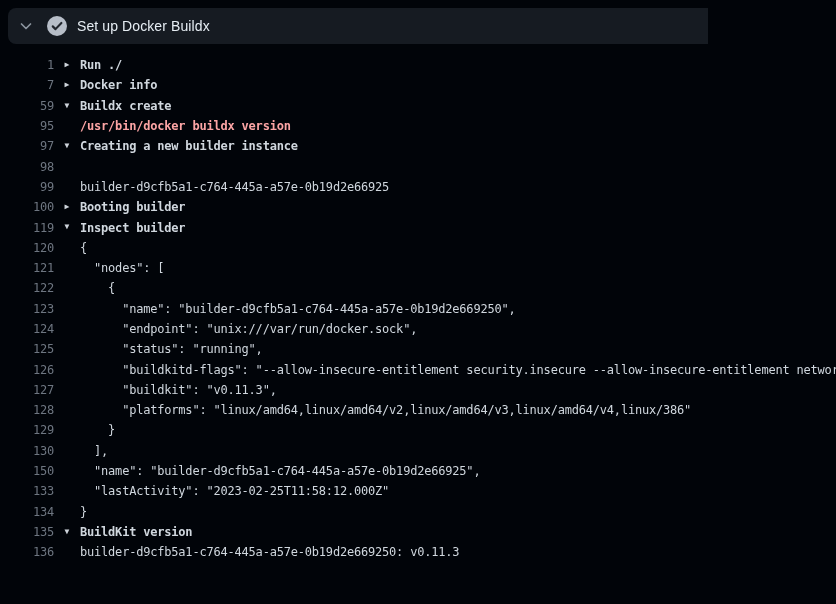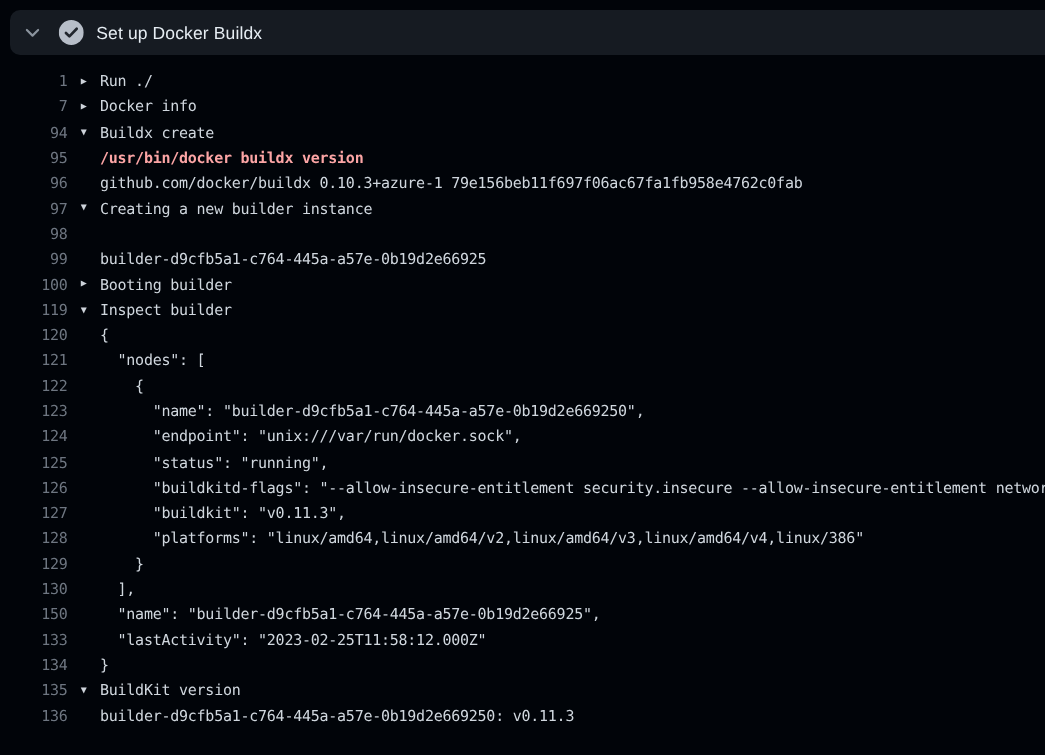--- a/index.html
+++ b/index.html
@@ -6,21 +6,21 @@
   body {
     width: 836px; height: 604px;
     background: #010409;
     overflow: hidden;
     position: relative;
     font-family: "Liberation Sans", sans-serif;
   }
   .step-header {
     position: absolute;
     left: 8px; top: 8px;
-    width: 828px; height: 36px;
+    width: 700px; height: 36px;
     background: #161b22;
     border-radius: 8px 0 0 8px;
     display: flex;
     align-items: center;
     padding-left: 10px;
     box-sizing: border-box;
     cursor: pointer;
   }
   .chevron-wrap { width: 16px; height: 16px; display: flex; align-items: center; justify-content: center; }
   .check-wrap { margin-left: 13px; width: 20px; height: 20px; display: flex; align-items: center; justify-content: center; }
@@ -59,21 +59,21 @@
     color: #cdd3da;
     font-size: 8px;
     line-height: 20.3px;
   }
   .group .marker { cursor: pointer; }
   .text {
     white-space: pre;
     color: #d0d7de;
     letter-spacing: -0.2px;
   }
-  .group .text { cursor: pointer; }
+  .group .text { cursor: pointer; font-weight: bold; }
   .cmd .text { color: #fca5a5; font-weight: 600; }
 </style>
 </head>
 <body>
 
 <div class="step-header">
   <span class="chevron-wrap">
     <svg width="16" height="16" viewBox="0 0 16 16" aria-hidden="true">
       <path d="M3.5 6l4.5 4.5L12.5 6" stroke="#8b949e" stroke-width="1.7" fill="none" stroke-linecap="round" stroke-linejoin="round"></path>
     </svg>
@@ -92,33 +92,28 @@
       <span class="num">1</span>
       <span class="marker">▶</span>
       <span class="text">Run ./</span>
     </div>
     <div class="row group">
       <span class="num">7</span>
       <span class="marker">▶</span>
       <span class="text">Docker info</span>
     </div>
     <div class="row group">
-      <span class="num">94</span>
+      <span class="num">59</span>
       <span class="marker">▼</span>
       <span class="text">Buildx create</span>
     </div>
     <div class="row cmd">
       <span class="num">95</span>
       <span class="marker"></span>
       <span class="text">/usr/bin/docker buildx version</span>
-    </div>
-    <div class="row out">
-      <span class="num">96</span>
-      <span class="marker"></span>
-      <span class="text">github.com/docker/buildx 0.10.3+azure-1 79e156beb11f697f06ac67fa1fb958e4762c0fab</span>
     </div>
     <div class="row group">
       <span class="num">97</span>
       <span class="marker">▼</span>
       <span class="text">Creating a new builder instance</span>
     </div>
     <div class="row cmd">
       <span class="num">98</span>
       <span class="marker"></span>
     </div>

